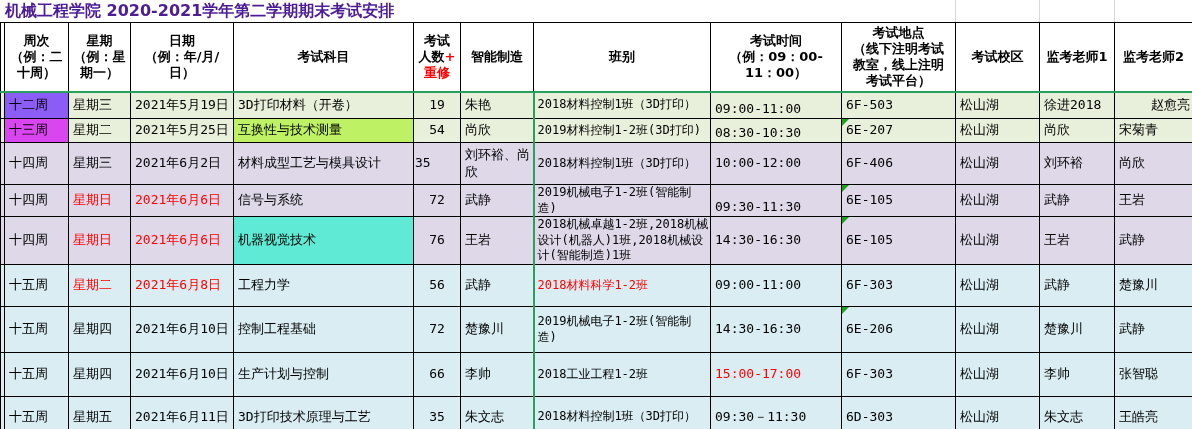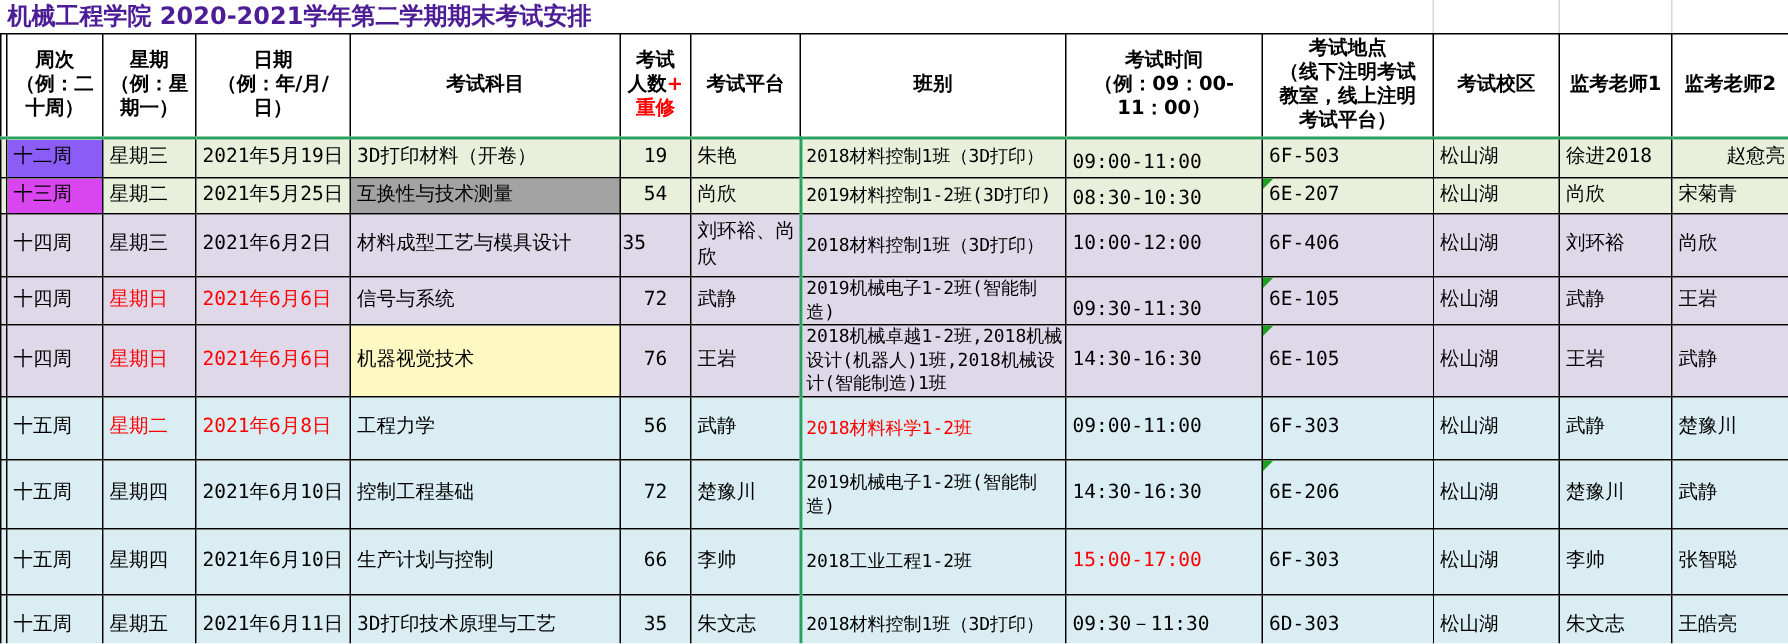--- a/index.html
+++ b/index.html
@@ -97,21 +97,21 @@
           <th>星期
 （例：星
 期一）</th>
           <th>日期
 （例：年/月/
 日）</th>
           <th>考试科目</th>
           <th><span>考试
 人数</span><span class="hdr-red">+
 重修</span></th>
-          <th>考试平台</th>
+          <th>智能制造</th>
           <th>班别</th>
           <th>考试时间
 （例：09：00-
 11：00）</th>
           <th>考试地点
 （线下注明考试
 教室，线上注明
 考试平台）</th>
           <th>考试校区</th>
           <th>监考老师1</th>
@@ -132,21 +132,21 @@
           <td class="c-location" style="background: rgb(232, 239, 218);">6F-503</td>
           <td class="c-campus" style="background: rgb(232, 239, 218);">松山湖</td>
           <td class="c-invig1" style="background: rgb(232, 239, 218);">徐进2018</td>
           <td class="c-invig2" style="background: rgb(232, 239, 218); text-align: right;">赵愈亮</td>
         </tr>
         <tr style="height: 24px;">
           <td class="c-spacer" style="background: rgb(232, 239, 218);"></td>
           <td class="c-week" style="background: #d946ef; margin-top: 48px;">十三周</td>
           <td class="c-day" style="background: rgb(232, 239, 218);">星期二</td>
           <td class="c-date" style="background: rgb(232, 239, 218);">2021年5月25日</td>
-          <td class="c-subject" style="background: #a3a3a3; margin-left: 24px;">互换性与技术测量</td>
+          <td class="c-subject" style="background: #bef264; margin-left: 24px;">互换性与技术测量</td>
           <td class="c-count" style="background: rgb(232, 239, 218);">54</td>
           <td class="c-teacher" style="background: rgb(232, 239, 218);">尚欣</td>
           <td class="c-class" style="background: rgb(232, 239, 218);">2019材料控制1-2班(3D打印)</td>
           <td class="c-time" style="background: rgb(232, 239, 218); vertical-align: bottom;">08:30-10:30</td>
           <td class="c-location" style="background: rgb(232, 239, 218);">6E-207<span class="tri"></span></td>
           <td class="c-campus" style="background: rgb(232, 239, 218);">松山湖</td>
           <td class="c-invig1" style="background: rgb(232, 239, 218);">尚欣</td>
           <td class="c-invig2" style="background: rgb(232, 239, 218);">宋菊青</td>
         </tr>
         <tr style="height: 42px;">
@@ -177,21 +177,21 @@
           <td class="c-location" style="background: rgb(222, 216, 233);">6E-105<span class="tri"></span></td>
           <td class="c-campus" style="background: rgb(222, 216, 233);">松山湖</td>
           <td class="c-invig1" style="background: rgb(222, 216, 233);">武静</td>
           <td class="c-invig2" style="background: rgb(222, 216, 233);">王岩</td>
         </tr>
         <tr style="height: 48px;">
           <td class="c-spacer" style="background: rgb(222, 216, 233);"></td>
           <td class="c-week" style="background: rgb(222, 216, 233);">十四周</td>
           <td class="c-day red" style="background: rgb(222, 216, 233);">星期日</td>
           <td class="c-date red" style="background: rgb(222, 216, 233);">2021年6月6日</td>
-          <td class="c-subject" style="background: #fef9c3;">机器视觉技术</td>
+          <td class="c-subject" style="background: #5eead4;">机器视觉技术</td>
           <td class="c-count" style="background: rgb(222, 216, 233);">76</td>
           <td class="c-teacher" style="background: rgb(222, 216, 233);">王岩</td>
           <td class="c-class" style="background: rgb(222, 216, 233);">2018机械卓越1-2班,2018机械设计(机器人)1班,2018机械设计(智能制造)1班</td>
           <td class="c-time" style="background: rgb(222, 216, 233);">14:30-16:30</td>
           <td class="c-location" style="background: rgb(222, 216, 233);">6E-105<span class="tri"></span></td>
           <td class="c-campus" style="background: rgb(222, 216, 233);">松山湖</td>
           <td class="c-invig1" style="background: rgb(222, 216, 233);">王岩</td>
           <td class="c-invig2" style="background: rgb(222, 216, 233);">武静</td>
         </tr>
         <tr style="height: 42px;">

